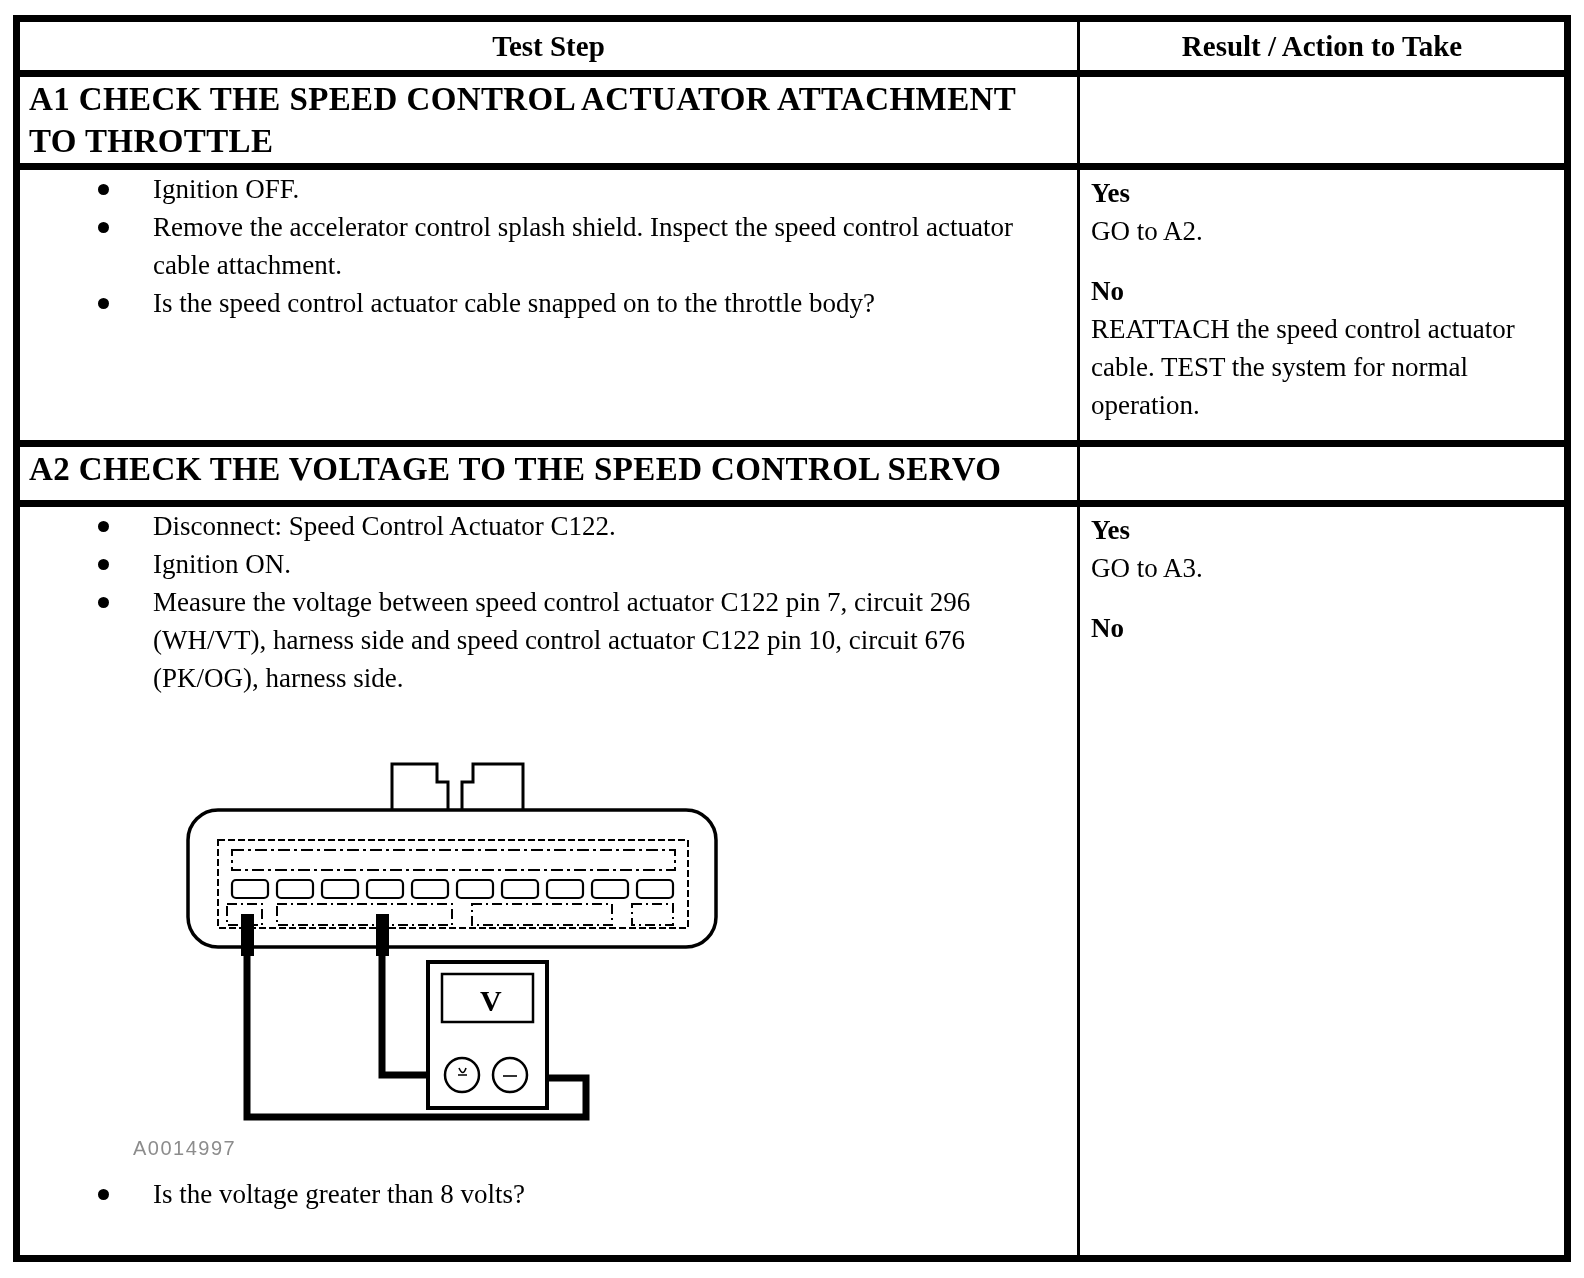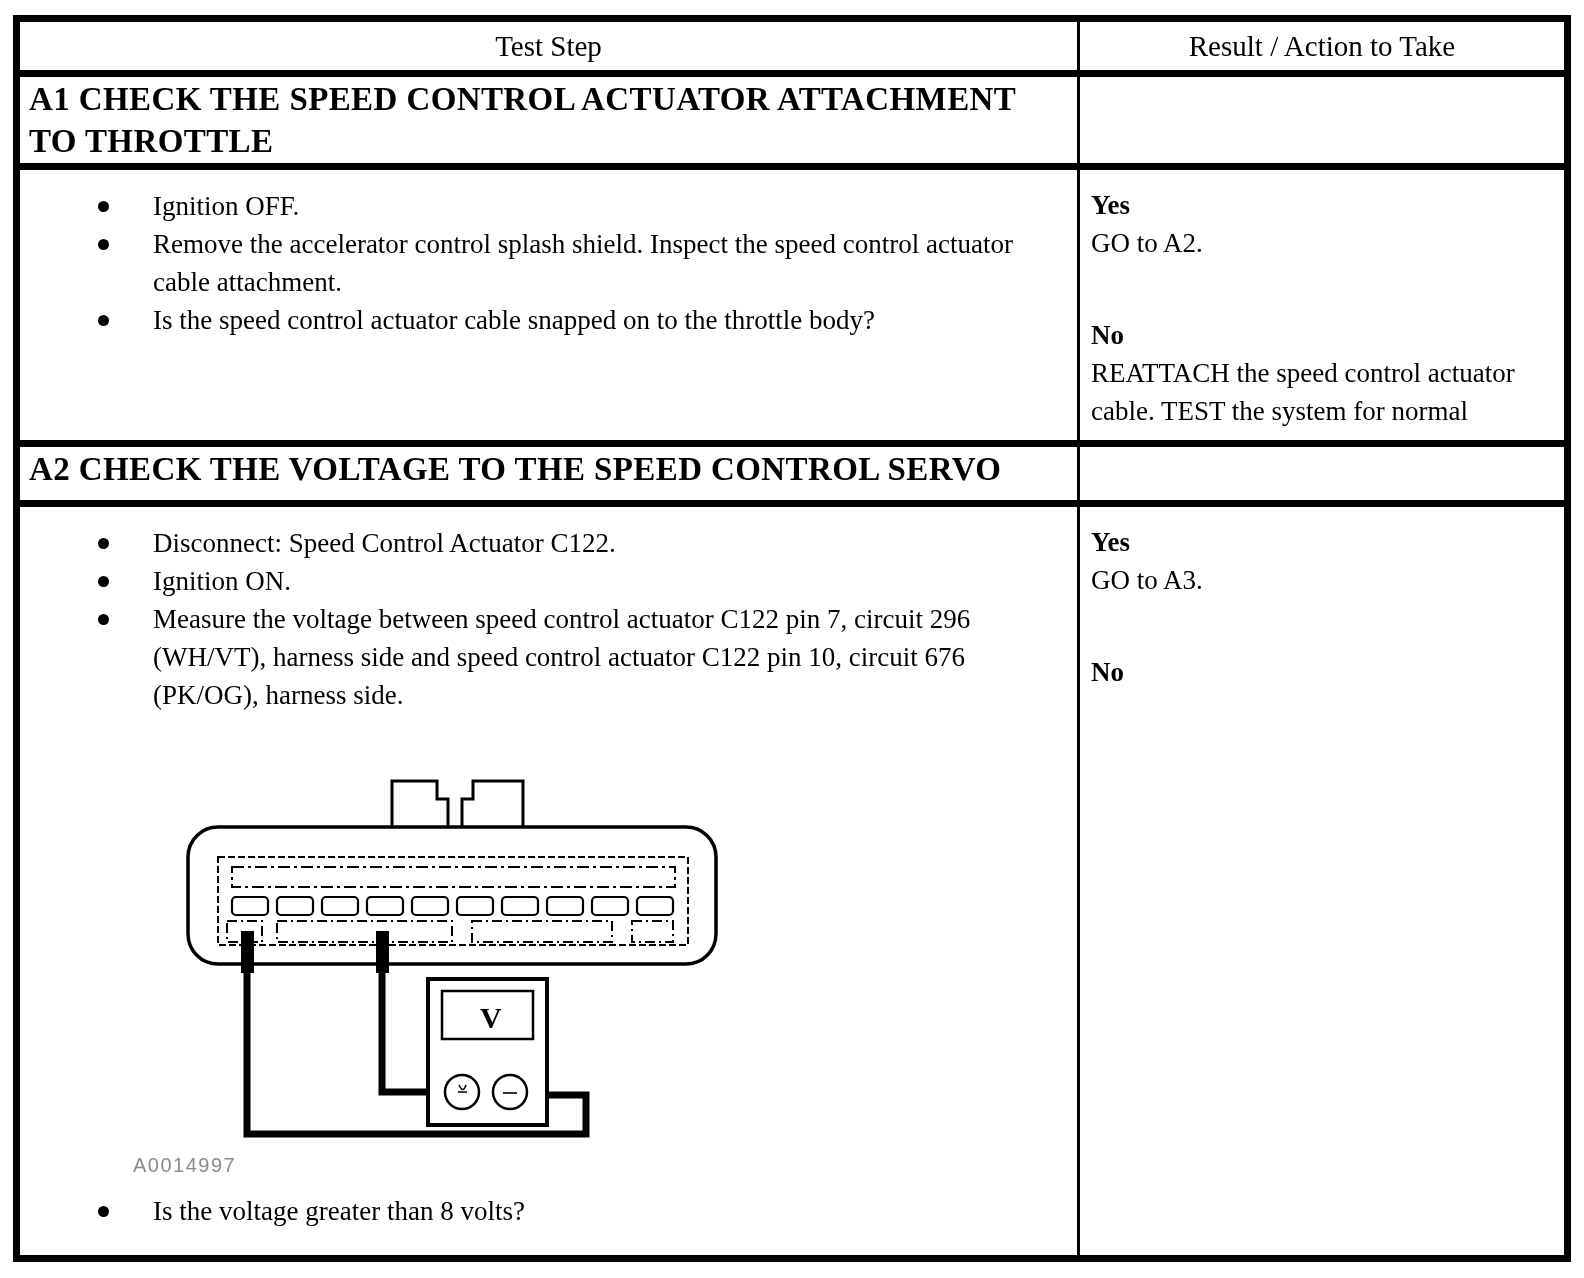--- a/index.html
+++ b/index.html
@@ -15,37 +15,37 @@
     display:grid;
     grid-template-columns:1057px 3px 484px;
     grid-template-rows:48px 7px 86px 7px 270px 7px 53px 7px 748px;
     background:#fff;
   }
   .vline { grid-column:2; grid-row:1 / 10; background:#000; }
   .hline { grid-column:1 / 4; background:#000; }
   .cell  { background:#fff; overflow:hidden; }
   .hdr {
     display:flex; align-items:center; justify-content:center;
-    font-weight:normal; font-size:29px;
+    font-weight:bold; font-size:29px;
   }
   .sect-title {
     font-weight:bold; font-size:33px; line-height:42px;
     letter-spacing:0.4px; padding:1px 12px 0 9px;
   }
-  .bullets { padding-top:17px; }
+  .bullets { padding-top:0; }
   .bullet { display:flex; font-size:27px; line-height:38px; }
   .dot {
     flex:none; width:11px; height:11px; border-radius:50%;
     background:#000; margin:14px 0 0 78px;
   }
   .btxt { margin-left:44px; width:918px; }
   .q { font-weight:normal; white-space:nowrap; }
-  .res { padding:16px 34px 0 11px; font-size:27px; line-height:38px; }
+  .res { padding:4px 34px 0 11px; font-size:27px; line-height:38px; }
   .ans { font-weight:bold; }
-  .res-group2 { margin-top:54px; }
+  .res-group2 { margin-top:22px; }
   .fig-wrap { margin:40px 0 0 110px; }
   .fig-svg { display:block; }
 </style>
 </head>
 <body>
 
 <div class="table">
 
   <div class="vline"></div>
   <div class="hline" style="grid-row:2"></div>

